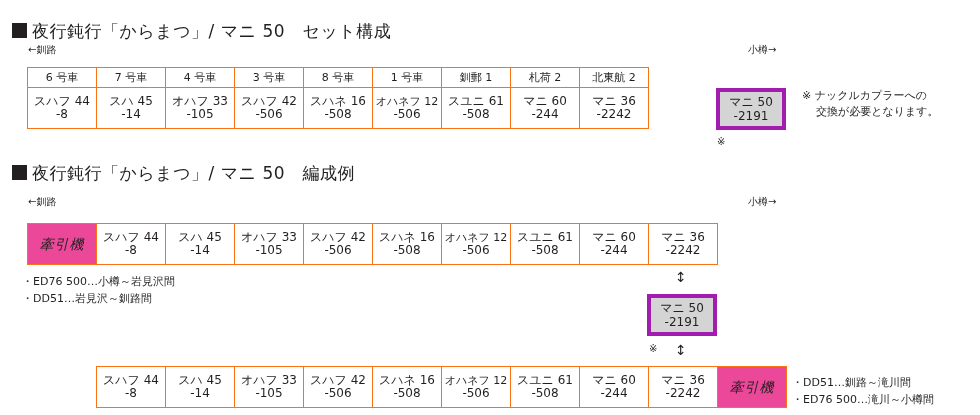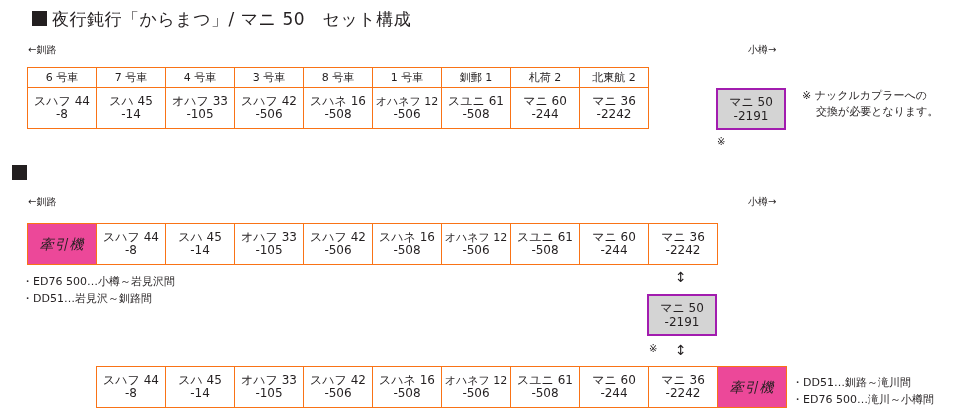--- a/index.html
+++ b/index.html
@@ -7,29 +7,29 @@
          font-family:"DejaVu Sans","Liberation Sans",sans-serif; color:#231f20; }
   .abs { position:absolute; }
   .title { font-size:17px; line-height:22px; white-space:nowrap; letter-spacing:0.5px; }
   .title .sq { display:inline-block; width:15px; height:15px; background:#231f20; vertical-align:-1px; margin-right:5px; }
   .dir { font-size:10px; line-height:12px; white-space:nowrap; }
   .tbl { border-collapse:collapse; table-layout:fixed; }
   .tbl td { border:1px solid #f97316; text-align:center; padding:0; font-size:12px; line-height:13px; white-space:nowrap; overflow:hidden; }
   .tbl td.hd { height:19px; font-size:11px; }
   .tbl td.car { height:40px;margin-left:11px; }
   .tbl td.loco { background:#ec4899; font-size:14px; letter-spacing:1px;font-style:italic; }
-  .gbox { border:2px solid #a21caf; background:#d4d4d4; text-align:center; font-size:12px; line-height:14px; box-sizing:border-box; display:flex; flex-direction:column; justify-content:center; }
+  .gbox { border:4px solid #a21caf; background:#d4d4d4; text-align:center; font-size:12px; line-height:14px; box-sizing:border-box; display:flex; flex-direction:column; justify-content:center; }
   .note { font-size:11px; line-height:14px; white-space:nowrap; }
   .small { font-size:10px; }
   .arrow { font-size:14px; line-height:14px; }
 </style>
 </head>
 <body>
 
-<div class="abs title" style="left:12px; top:8px;margin-left:20px;">
+<div class="abs title" style="left:12px; top:20px;">
   <span class="sq"></span><span>夜行鈍行「からまつ」/ マニ 50　セット構成</span>
 </div>
 <div class="abs dir" style="left:28px; top:44px;">←釧路</div>
 <div class="abs dir" style="left:748px; top:44px;">小樽→</div>
 
 <table class="abs tbl" style="left:27px; top:67px; width:621px;">
   <colgroup>
       <col span="9" style="width:69px">
     </colgroup>
   <tbody>
@@ -87,21 +87,21 @@
 
 <div class="abs gbox" style="left:716px; top:88px; width:70px; height:42px;">
   <div>マニ 50</div>
   <div>-2191</div>
 </div>
 <div class="abs small" style="left:717px; top:136px;">※</div>
 <div class="abs note" style="left:802px; top:89px;">※ ナックルカプラーへの</div>
 <div class="abs note" style="left:816px; top:105px;">交換が必要となります。</div>
 
 <div class="abs title" style="left:12px; top:162px;">
-  <span class="sq"></span>
+  <span class="sq"></span><span>夜行鈍行「からまつ」/ マニ 50　編成例</span>
 </div>
 <div class="abs dir" style="left:28px; top:196px;">←釧路</div>
 <div class="abs dir" style="left:748px; top:196px;">小樽→</div>
 
 <table class="abs tbl" style="left:27px; top:223px; width:690px;">
   <colgroup>
       <col span="10" style="width:69px">
     </colgroup>
   <tbody>
       <tr>

